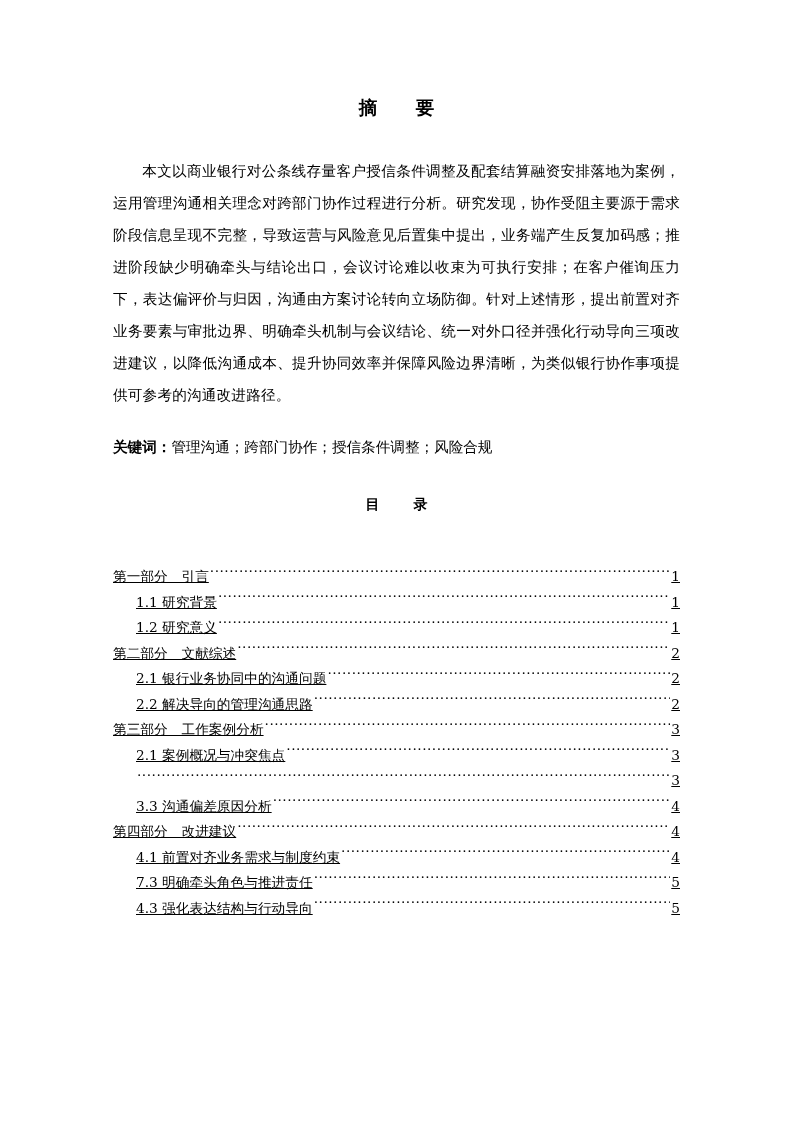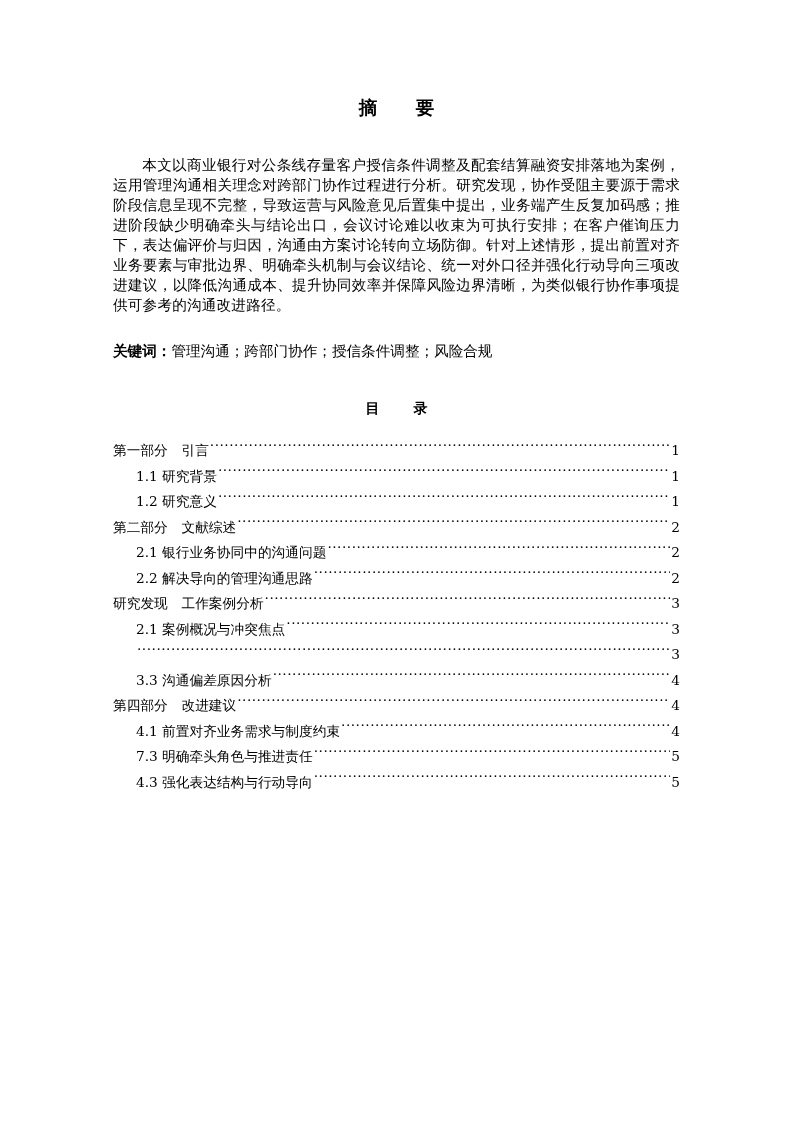--- a/index.html
+++ b/index.html
@@ -32,21 +32,21 @@
     font-weight: bold;
     font-size: 18.5px;
     letter-spacing: 10px;
     text-indent: 10px;
     line-height: 1.2;
   }
   .abstract-body {
     margin-top: 36px;
     font-family: "DejaVu Serif", "Liberation Serif", serif;
     font-size: 14.6px;
-    line-height: 20px;
+    line-height: 32px;
     text-align: justify;
     text-justify: inter-ideograph;
     text-indent: 2em;
     letter-spacing: 0.2px;
   }
   .keywords {
     margin-top: 22px;
     font-family: "DejaVu Serif", "Liberation Serif", serif;
     font-size: 14.6px;
     line-height: 28px;
@@ -59,21 +59,22 @@
   .toc-title {
     margin-top: 35px;
     text-align: center;
     font-family: "DejaVu Serif", "Liberation Serif", serif;
     font-weight: bold;
     font-size: 14px;
     letter-spacing: 10px;
     text-indent: 10px;
   }
   .toc {
-    margin-top: 20px;
+    margin-top: 50px;
+    text-decoration: underline;
   }
   .toc-item {
     display: flex;
     align-items: baseline;
     font-family: "DejaVu Serif", "Liberation Serif", serif;
     font-size: 13.7px;
     line-height: 25.5px;
     white-space: nowrap;
   }
   .toc-item.level-1 {
@@ -147,21 +148,21 @@
         <span class="toc-label">2.1 银行业务协同中的沟通问题</span>
         <span class="toc-dots"></span>
         <span class="toc-page">2</span>
       </div>
       <div class="toc-item level-2">
         <span class="toc-label">2.2 解决导向的管理沟通思路</span>
         <span class="toc-dots"></span>
         <span class="toc-page">2</span>
       </div>
       <div class="toc-item level-1">
-        <span class="toc-label">研究发现　工作案例分析</span>
+        <span class="toc-label">第三部分　工作案例分析</span>
         <span class="toc-dots"></span>
         <span class="toc-page">3</span>
       </div>
       <div class="toc-item level-2">
         <span class="toc-label">2.1 案例概况与冲突焦点</span>
         <span class="toc-dots"></span>
         <span class="toc-page">3</span>
       </div>
       <div class="toc-item level-2">
         <span class="toc-dots"></span>

